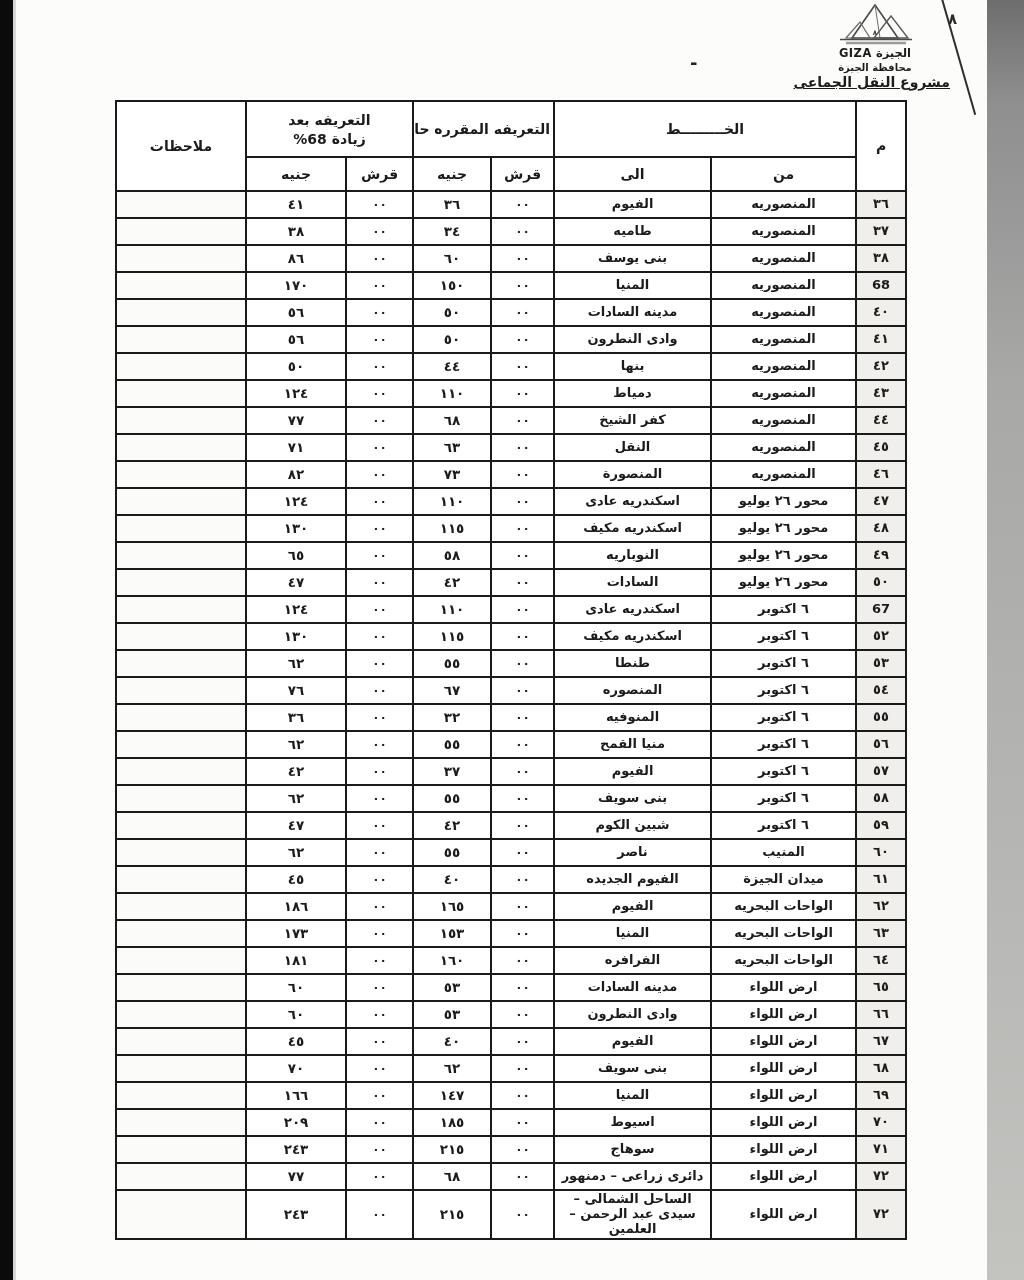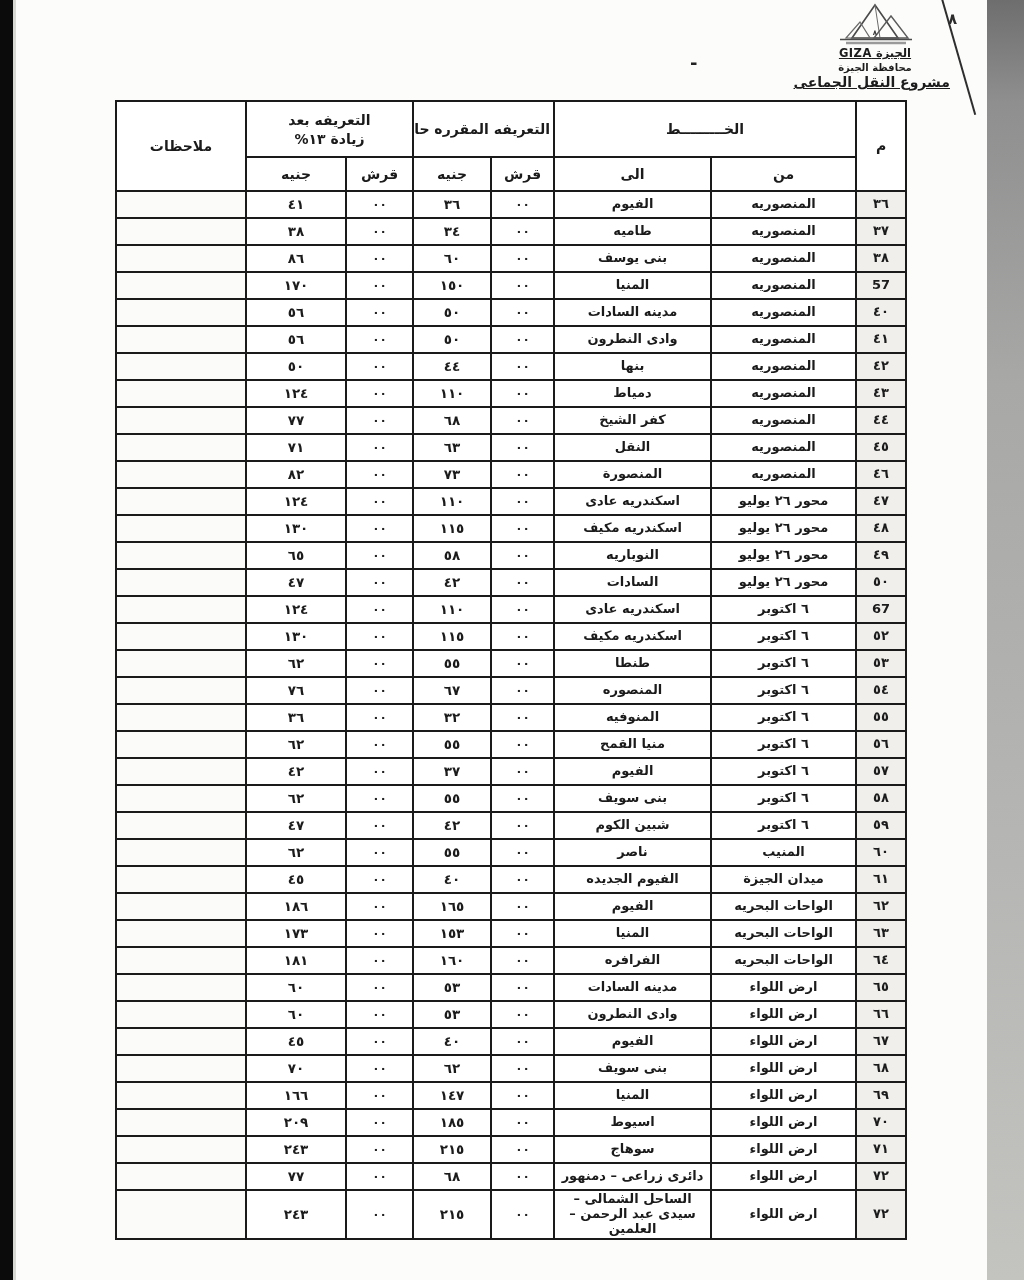--- a/index.html
+++ b/index.html
@@ -13,21 +13,21 @@
   .edge-left{position:absolute;left:0;top:0;width:13px;height:1280px;background:#0b0b0b;}
   .edge-left::after{content:"";position:absolute;left:13px;top:0;width:3px;height:1280px;background:#d8d8d5;}
   .edge-right{position:absolute;right:0;top:0;width:37px;height:1280px;
     background:linear-gradient(180deg,#6e6e6e 0%,#8f8f8f 8%,#a8a8a7 30%,#b5b5b3 65%,#c3c3c0 100%);}
   .crease{position:absolute;left:939px;top:-8px;width:2px;height:128px;background:#2e2e2e;transform:rotate(-16deg);transform-origin:top left;}
   .page-mark{position:absolute;left:948px;top:10px;font-size:15px;font-weight:bold;color:#2c2c2c;}
   .dash-mark{position:absolute;left:690px;top:52px;font-size:18px;font-weight:bold;color:#222;}
   
   .letterhead{position:absolute;left:800px;top:2px;width:150px;text-align:center;direction:rtl;}
   .letterhead svg{display:block;margin:0 auto;}
-  .logo-caption{font-size:11.5px;font-weight:bold;letter-spacing:.5px;white-space:nowrap;margin-top:-2px;text-decoration:underline;}
+  .logo-caption{font-size:11.5px;font-weight:bold;letter-spacing:.5px;white-space:nowrap;margin-top:-2px;}
   .org1{font-size:10px;font-weight:bold;white-space:nowrap;margin-top:2px;}
   .org2{font-size:14px;font-weight:bold;white-space:nowrap;margin-top:1px;text-decoration:underline;}
   
   table.tariff{
     position:absolute;left:115px;top:100px;width:790px;
     border-collapse:collapse;direction:rtl;table-layout:fixed;
     background:#fff;
   }
   .tariff th,.tariff td{
     border:2px solid #1a1a1a;
@@ -85,21 +85,21 @@
       <col style="width:100px">
     <col style="width:130px">
   </colgroup>
   <thead>
     <tr class="h1">
       <th rowspan="2">م</th>
       <th colspan="2" class="th-line">الخـــــــــط</th>
       <th colspan="2" class="th-group">التعريفه المقرره حاليا</th>
       <th colspan="2" class="th-group">
         <div class="l1">التعريفه بعد</div>
-        <div class="l2">زيادة ١٣%</div>
+        <div class="l2">زيادة 68%</div>
       </th>
       <th rowspan="2">ملاحظات</th>
     </tr>
     <tr class="h2">
       <th>من</th>
       <th>الى</th>
       <th>قرش</th>
       <th>جنيه</th>
       <th>قرش</th>
       <th>جنيه</th>
@@ -130,21 +130,21 @@
     <td class="c-no">٣٨</td>
     <td class="c-from">المنصوريه</td>
     <td class="c-to">بنى يوسف</td>
     <td class="c-q">٠٠</td>
     <td class="c-g">٦٠</td>
     <td class="c-q">٠٠</td>
     <td class="c-g">٨٦</td>
     <td class="c-notes"></td>
   </tr>
       <tr>
-    <td class="c-no">57</td>
+    <td class="c-no">68</td>
     <td class="c-from">المنصوريه</td>
     <td class="c-to">المنيا</td>
     <td class="c-q">٠٠</td>
     <td class="c-g">١٥٠</td>
     <td class="c-q">٠٠</td>
     <td class="c-g">١٧٠</td>
     <td class="c-notes"></td>
   </tr>
       <tr>
     <td class="c-no">٤٠</td>

